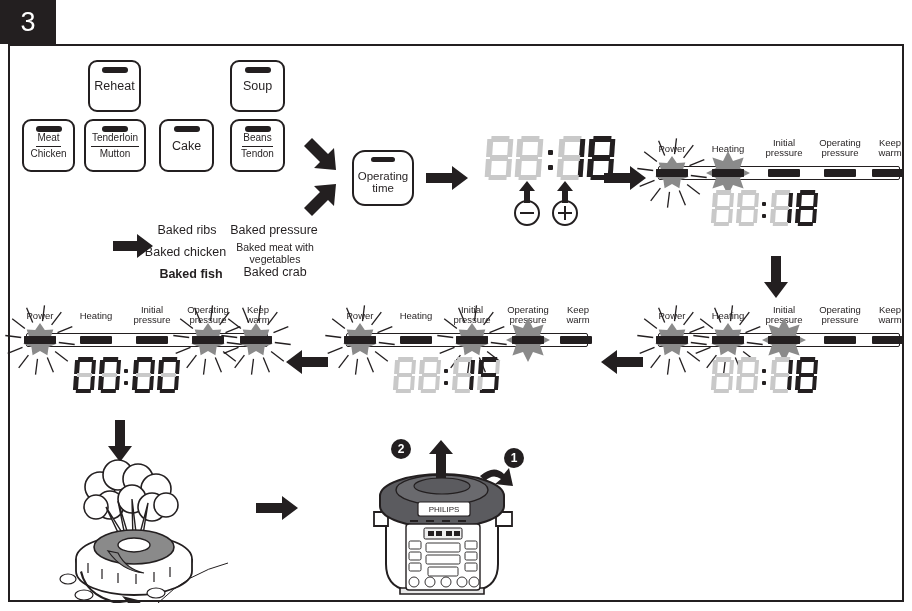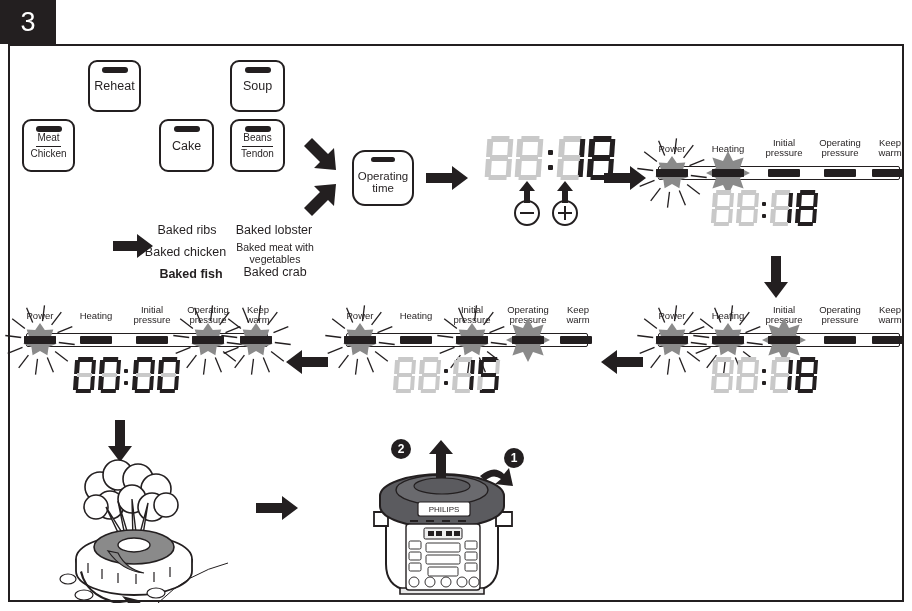--- a/index.html
+++ b/index.html
@@ -90,37 +90,42 @@
   <div class="key" style="left:230px;top:60px;width:55px;height:52px;">
     <span class="led"></span>
     <span class="kl">Soup</span>
   </div>
 
   <div class="key two" style="left:22px;top:119px;width:53px;height:53px;">
     <span class="led"></span>
     <span class="kl top">Meat</span>
     <span class="kl">Chicken</span>
   </div>
+  <div class="key two" style="left:84px;top:119px;width:62px;height:53px;">
+    <span class="led"></span>
+    <span class="kl top">Tenderloin</span>
+    <span class="kl">Mutton</span>
+  </div>
   <div class="key" style="left:159px;top:119px;width:55px;height:53px;">
     <span class="led"></span>
     <span class="kl">Cake</span>
   </div>
   <div class="key two" style="left:230px;top:119px;width:55px;height:53px;">
     <span class="led"></span>
     <span class="kl top">Beans</span>
     <span class="kl">Tendon</span>
   </div>
 
 
   <svg class="arrow" style="left:113px;top:234px;" width="40" height="24" viewBox="0 0 40 24">
     <path d="M0 7 H24 V0 L40 12 L24 24 V17 H0 Z" fill="#231f20"></path>
   </svg>
 
   <div class="food" style="left:148px;top:224px;width:78px;">Baked ribs</div>
-  <div class="food" style="left:228px;top:224px;width:92px;">Baked lobster</div>
+  <div class="food" style="left:228px;top:224px;width:92px;">Baked pressure</div>
   <div class="food" style="left:138px;top:246px;width:95px;">Baked chicken</div>
   <div class="food small" style="left:232px;top:242px;width:86px;">Baked meat with vegetables</div>
   <div class="food" style="left:152px;top:268px;width:78px;font-weight:bold;">Baked fish</div>
   <div class="food" style="left:232px;top:266px;width:86px;">Baked crab</div>
 
   <svg class="arrow" style="left:302px;top:138px;" width="38" height="34" viewBox="0 0 38 34">
     <path d="M2 8 L10 0 L26 16 L32 10 L34 32 L12 30 L18 24 Z" fill="#231f20"></path>
   </svg>
   <svg class="arrow" style="left:302px;top:182px;" width="38" height="34" viewBox="0 0 38 34">
     <path d="M2 26 L10 34 L26 18 L32 24 L34 2 L12 4 L18 10 Z" fill="#231f20"></path>

